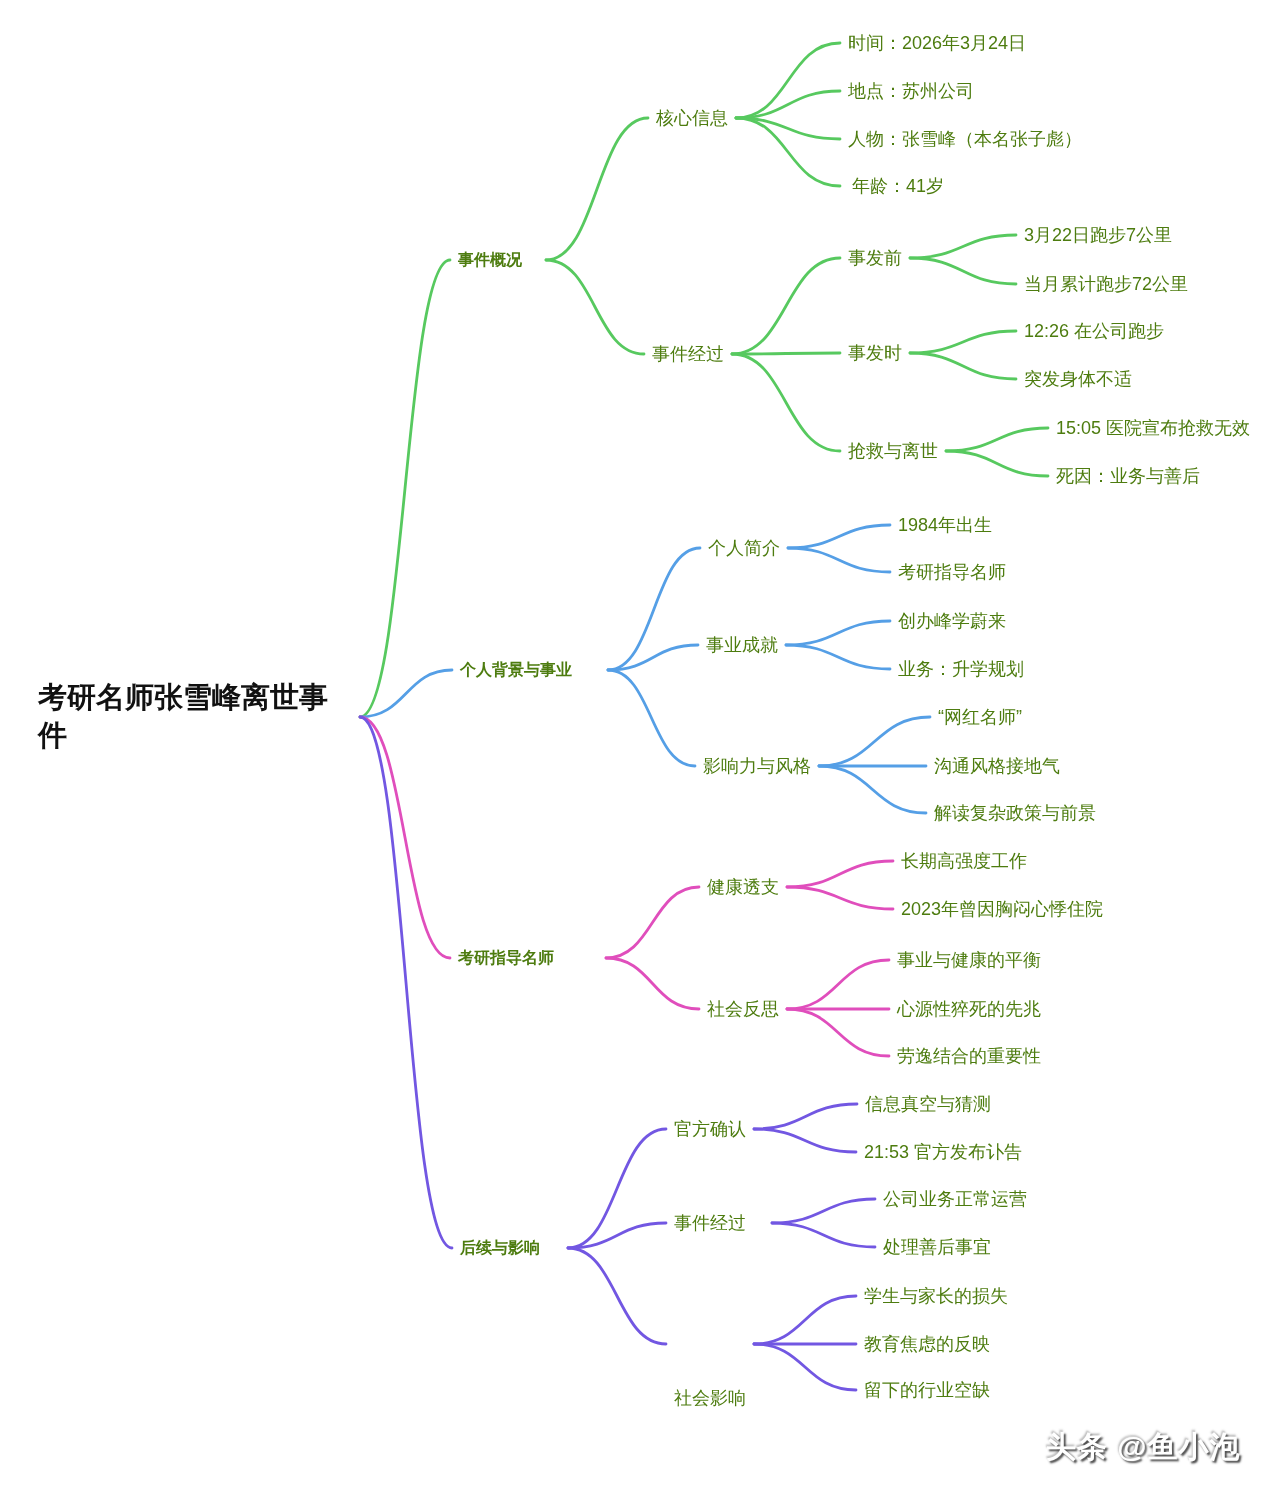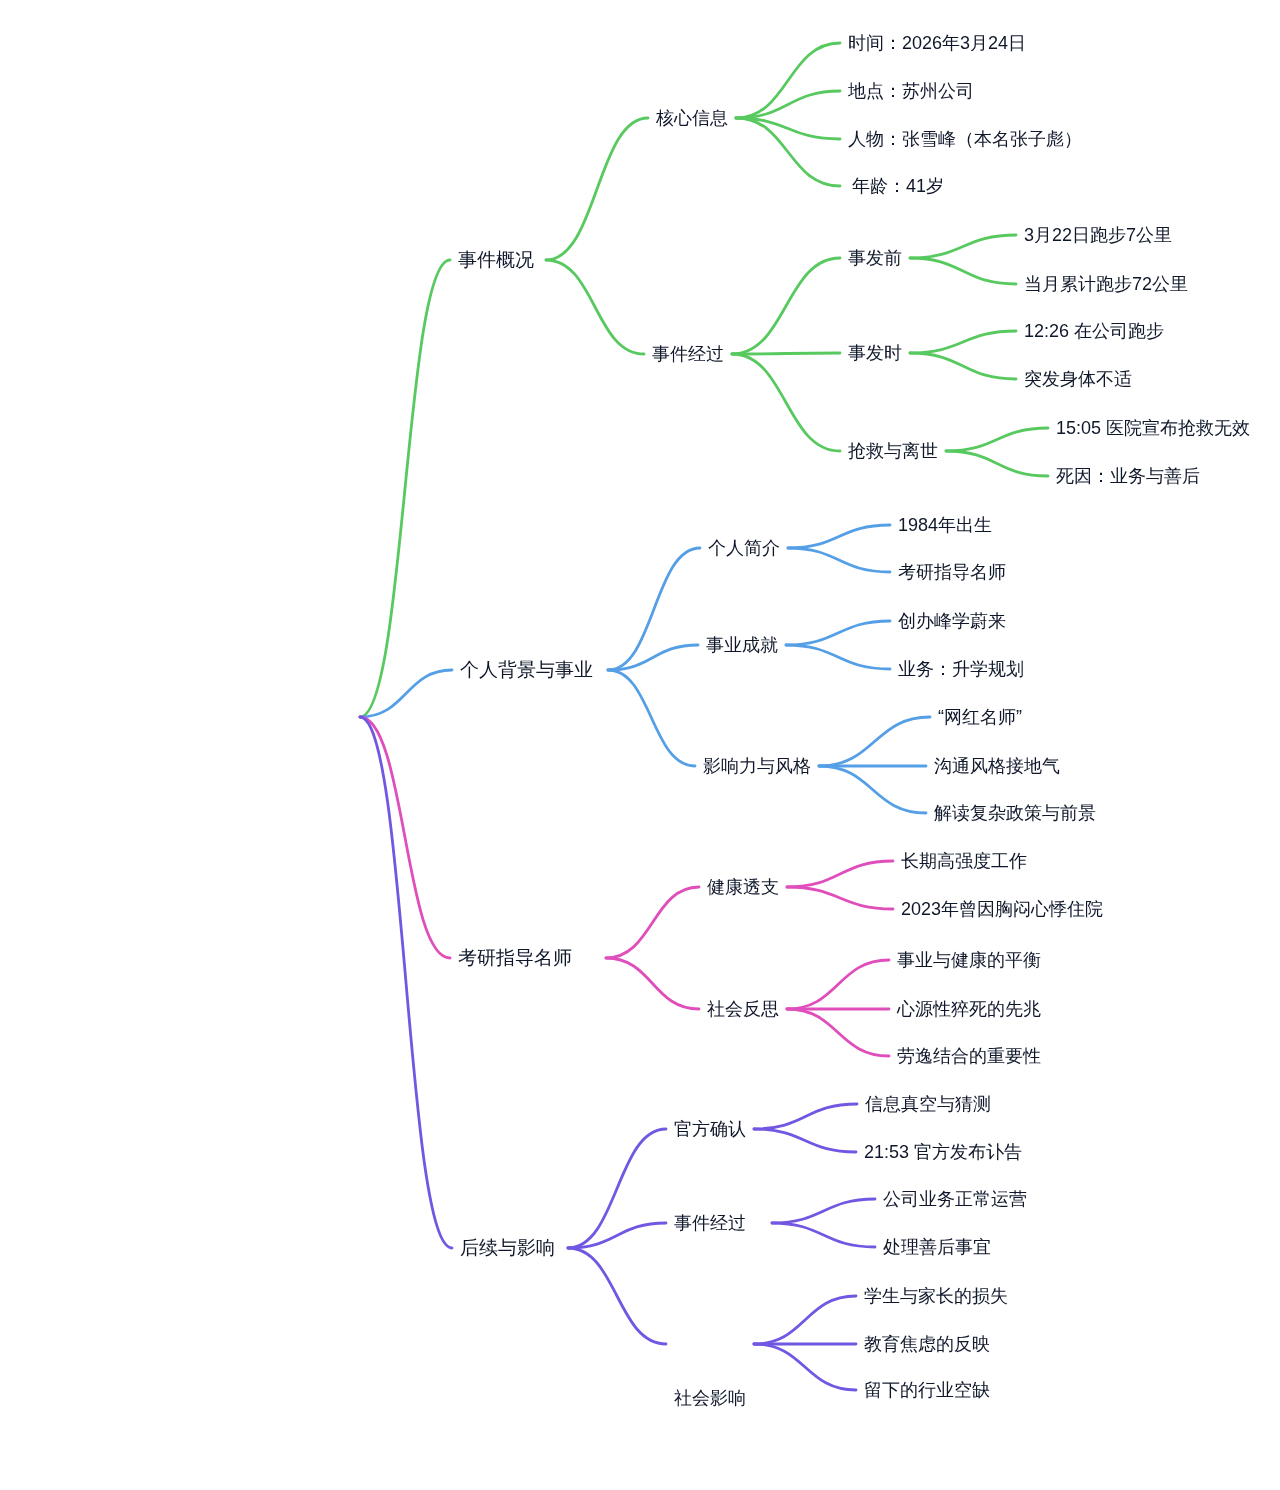--- a/index.html
+++ b/index.html
@@ -15,26 +15,26 @@
     position: absolute;
     left: 0; top: 0;
     width: 1280px; height: 1490px;
   }
   .node {
     position: absolute;
     transform: translateY(-50%);
     white-space: nowrap;
     font-size: 18px;
     line-height: 1.25;
-    color: #0f172a;
+    color: #4d7c0f;
     z-index: 2;
   }
   .lvl1 {
-    font-size: 19px;
-    font-weight: 400;
+    font-size: 16px;
+    font-weight: 700;
   }
   .root {
     white-space: normal;
     width: 314px;
     font-size: 29px;
     font-weight: 700;
     line-height: 1.3;
     color: #111111;
   }
   .watermark {
@@ -97,20 +97,21 @@
       <path d="M 754 1129 C 805 1129, 805 1152, 856 1152" fill="none" stroke="#7257e2" stroke-width="2.8" stroke-linecap="round"></path>
       <path d="M 568 1248 C 617 1248, 617 1223, 666 1223" fill="none" stroke="#7257e2" stroke-width="2.8" stroke-linecap="round"></path>
       <path d="M 772 1223 C 823.5 1223, 823.5 1199, 875 1199" fill="none" stroke="#7257e2" stroke-width="2.8" stroke-linecap="round"></path>
       <path d="M 772 1223 C 823.5 1223, 823.5 1247, 875 1247" fill="none" stroke="#7257e2" stroke-width="2.8" stroke-linecap="round"></path>
       <path d="M 568 1248 C 617 1248, 617 1344, 666 1344" fill="none" stroke="#7257e2" stroke-width="2.8" stroke-linecap="round"></path>
       <path d="M 754 1344 C 805 1344, 805 1296, 856 1296" fill="none" stroke="#7257e2" stroke-width="2.8" stroke-linecap="round"></path>
       <path d="M 754 1344 C 805 1344, 805 1344, 856 1344" fill="none" stroke="#7257e2" stroke-width="2.8" stroke-linecap="round"></path>
       <path d="M 754 1344 C 805 1344, 805 1390, 856 1390" fill="none" stroke="#7257e2" stroke-width="2.8" stroke-linecap="round"></path>
     </svg>
 
+  <div class="node root" id="nd-root" style="left:38px; top:717px">考研名师张雪峰离世事件</div>
 
   <div class="node lvl1" id="nd-0" style="left:458px; top:260px">事件概况</div>
 
   <div class="node" id="nd-0-0" style="left:656px; top:118px">核心信息</div>
   <div class="node" id="nd-0-0-0" style="left:848px; top:43px">时间：2026年3月24日</div>
   <div class="node" id="nd-0-0-1" style="left:848px; top:91px">地点：苏州公司</div>
   <div class="node" id="nd-0-0-2" style="left:848px; top:139px">人物：张雪峰（本名张子彪）</div>
   <div class="node" id="nd-0-0-3" style="left:852px; top:186px">年龄：41岁</div>
 
   <div class="node" id="nd-0-1" style="left:652px; top:354px">事件经过</div>
@@ -161,14 +162,15 @@
 
   <div class="node" id="nd-3-1" style="left:674px; top:1223px">事件经过</div>
   <div class="node" id="nd-3-1-0" style="left:883px; top:1199px">公司业务正常运营</div>
   <div class="node" id="nd-3-1-1" style="left:883px; top:1247px">处理善后事宜</div>
 
   <div class="node" id="nd-3-2" style="left:674px; top:1398px">社会影响</div>
   <div class="node" id="nd-3-2-0" style="left:864px; top:1296px">学生与家长的损失</div>
   <div class="node" id="nd-3-2-1" style="left:864px; top:1344px">教育焦虑的反映</div>
   <div class="node" id="nd-3-2-2" style="left:864px; top:1390px">留下的行业空缺</div>
 
+  <div class="watermark">头条 @鱼小泡</div>
 
 </div>
 
 </body></html>

